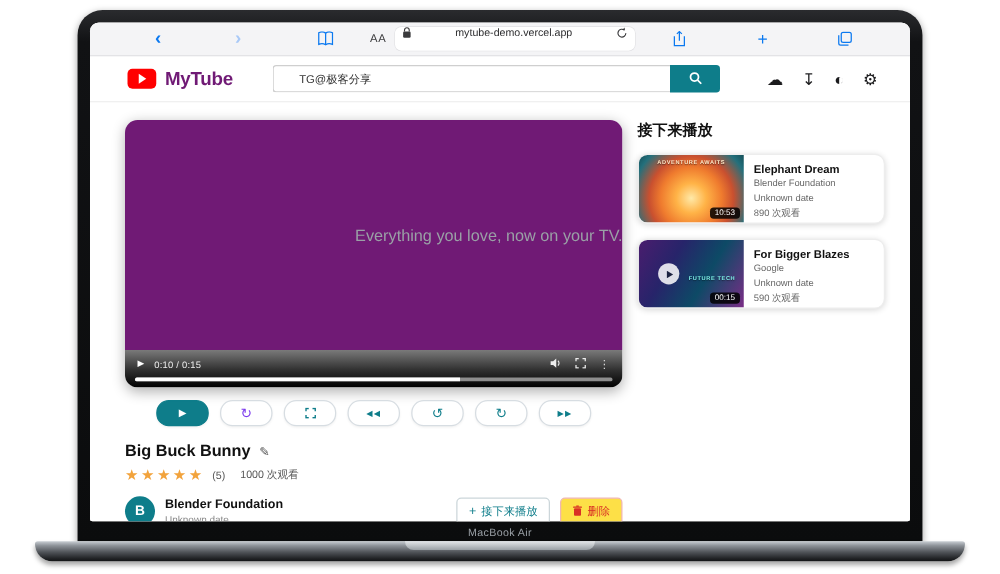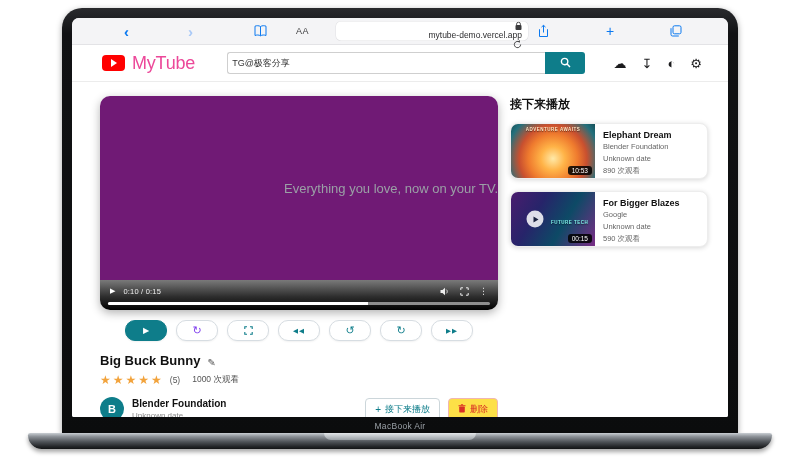--- a/index.html
+++ b/index.html
@@ -21,38 +21,38 @@
   .base-notch { position:absolute; left:50%; transform:translateX(-50%); top:0; width:152px; height:7px;
     background:linear-gradient(180deg,#e4e7ea,#9aa0a5); border-radius:0 0 9px 9px; }
 
   
   .toolbar { position:relative; height:27px; flex:none; background:#f4f4f6; border-bottom:1px solid #e3e3e6; }
   .tb { position:absolute; top:50%; transform:translateY(-50%); color:#0b79f0; line-height:1; }
   .tb-back { left:52px; font-size:15px; font-weight:bold; }
   .tb-fwd { left:116px; font-size:15px; font-weight:bold; color:#a9c9f7; }
   .tb-book { left:182px; }
   .tb-aa { left:224px; color:#3a3a3c; font-size:9px; letter-spacing:.5px; }
-  .tb-pill { left:264px; width:192px; height:19px; background:#ffffff; border-radius:5px;
-    box-shadow:0 0 0 .5px #e0e0e3; display:flex; align-items:flex-end; padding:0 6px;flex-direction:column; }
+  .tb-pill { left:244px; width:192px; height:19px; background:#ffffff; border-radius:5px;
+    box-shadow:0 0 0 .5px #e0e0e3; display:flex; align-items:flex-start; padding:0 6px; }
   .tb-url { flex:1; text-align:center; font-size:8.5px; color:#2c2c2e; white-space:nowrap; }
   .tb-share { left:466px; }
   .tb-plus { left:534px; font-size:14px; font-weight:400; }
   .tb-tabs { left:598px; }
   .tb svg { display:block; }
 
   
   .site-header { height:37px; flex:none; display:flex; align-items:center; padding:0 26px 0 30px;
     background:#fff; border-bottom:1px solid #ececec; }
   .logo-mark { width:23px; height:16px; background:#ff0000; border-radius:4px; flex:none;
     display:flex; align-items:center; justify-content:center; }
   .logo-mark .tri { width:0; height:0; border-left:6px solid #fff; border-top:4px solid transparent; border-bottom:4px solid transparent; }
-  .brand { font-size:18px; font-weight:normal; color:#ec4899; margin-left:7px; letter-spacing:-.2px; }
+  .brand { font-size:15px; font-weight:bold; color:#701a75; margin-left:7px; letter-spacing:-.2px; }
   .search-wrap { display:flex; margin-left:32px; flex:none; }
   .search-input { width:318px; height:22px; border:1px solid #cfcfcf; border-right:none;
-    border-radius:3px 0 0 3px; font-size:9px; color:#333; padding:0 4px; outline:none;
+    border-radius:3px 0 0 3px; font-size:9px; color:#333; padding:0 20px; outline:none;
     font-family:inherit; }
   .search-btn { width:40px; height:22px; background:#0e7d8a; border:none; border-radius:0 3px 3px 0;
     display:flex; align-items:center; justify-content:center; cursor:pointer; }
   .header-icons { margin-left:auto; display:flex; align-items:center; gap:15px; }
   .hicon { font-size:13px; color:#1b1b1d; line-height:1; cursor:pointer; }
 
   
   .content { flex:1; display:flex; padding:14px 24px 0 28px; gap:12px; background:#fff; }
   .left-col { width:398px; flex:none; }
 

